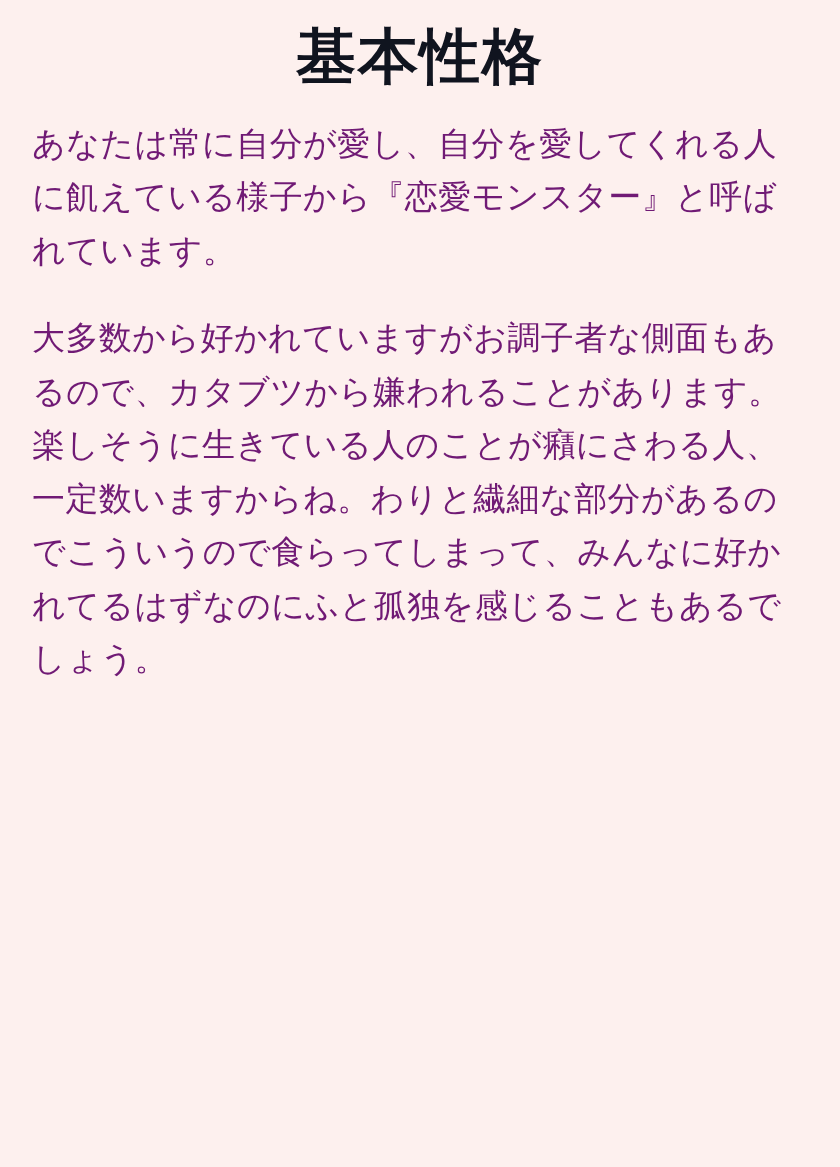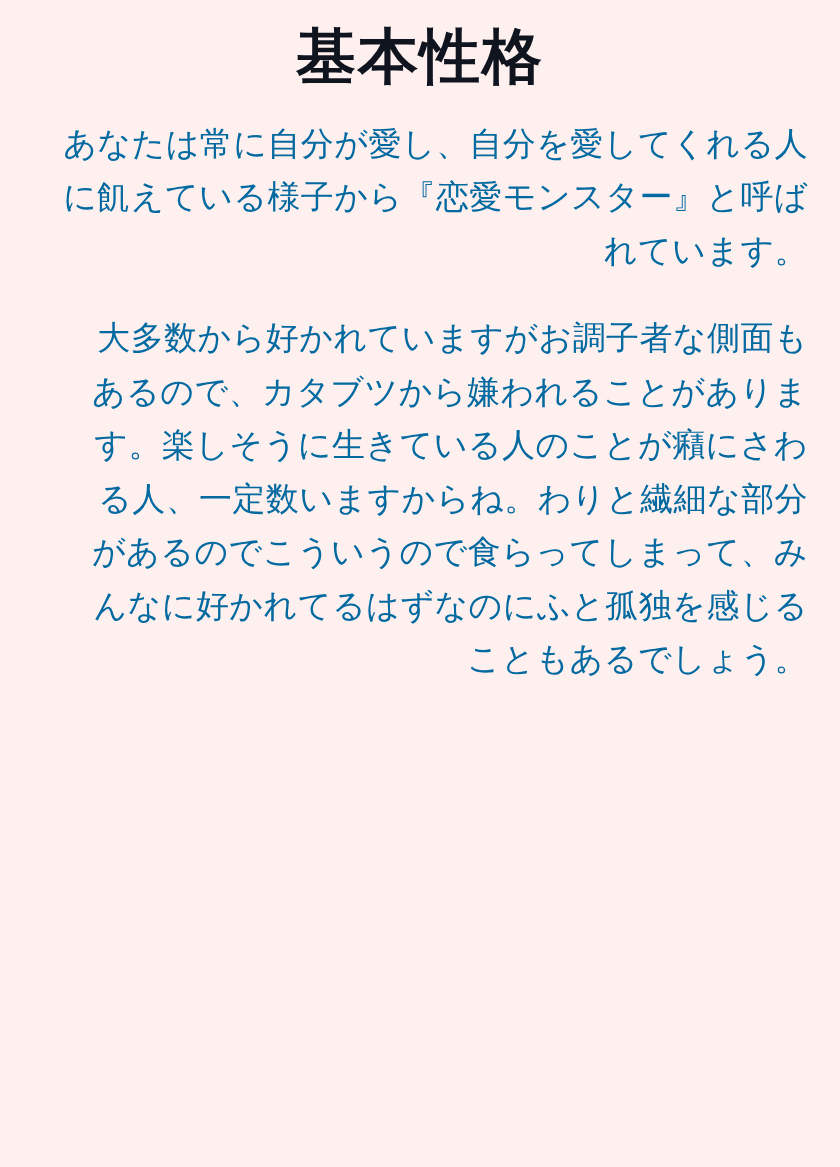--- a/index.html
+++ b/index.html
@@ -32,27 +32,26 @@
     color: #10141f;
   }
   .body-copy {
     display: block;
   }
   .paragraph {
     margin: 0 0 34px 0;
     font-size: 33px;
     line-height: 1.62;
     letter-spacing: 0.4px;
-    color: #0369a1;
-    text-align: right;
+    color: #701a75;
+    text-align: left;
     word-break: break-all;
   }
   .paragraph:last-child {
     margin-bottom: 0;
-    margin-left: 48px;
   }
 </style>
 </head>
 <body>
 
 <div class="page">
 
   <h1 class="page-title">基本性格</h1>
 
   <div class="body-copy">

